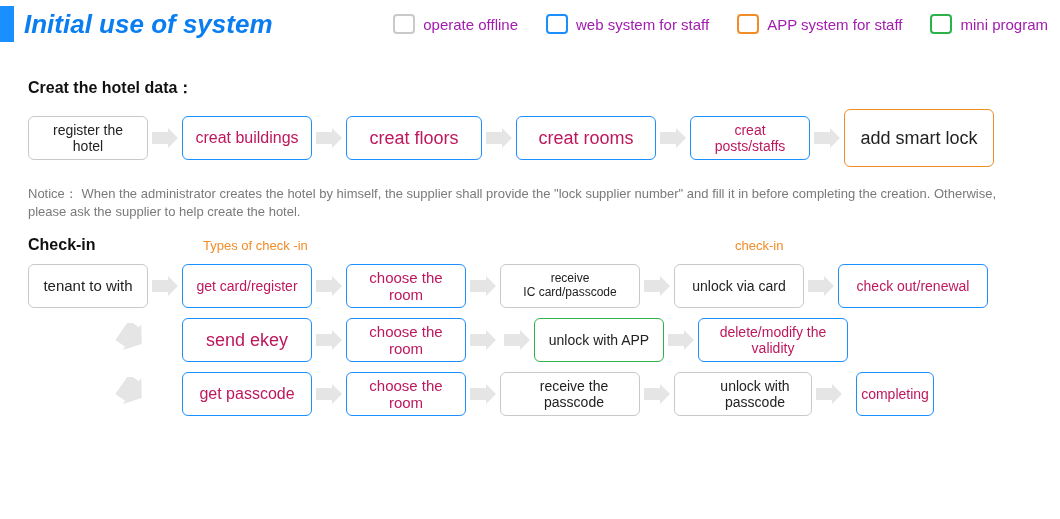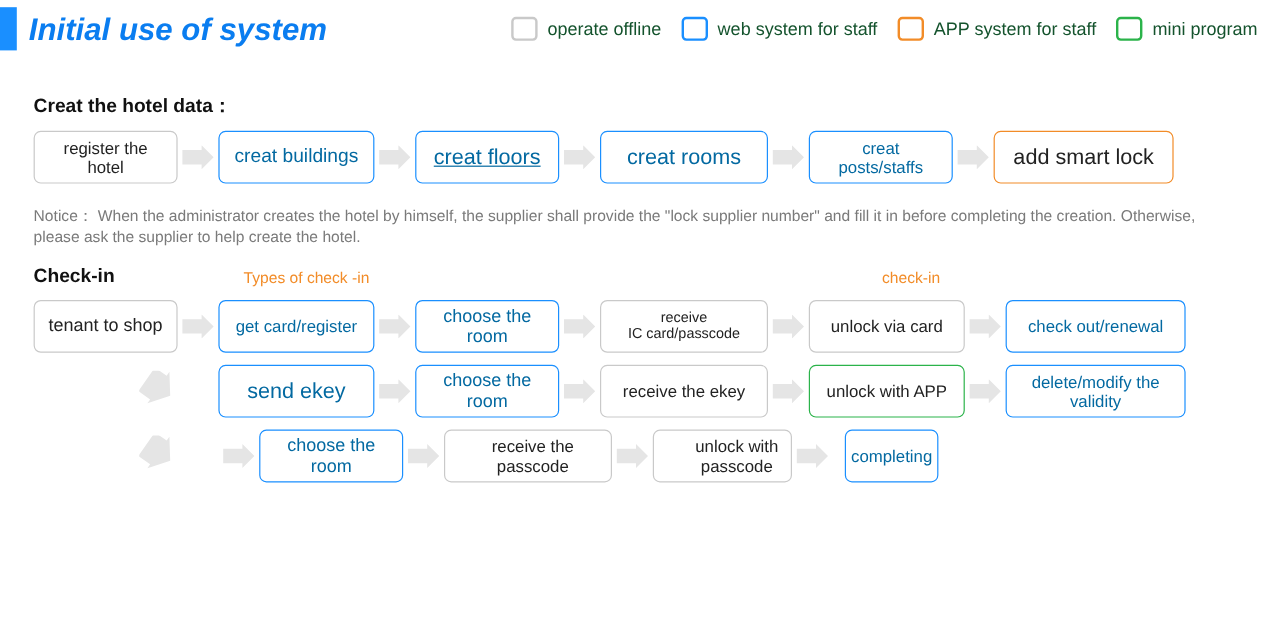--- a/index.html
+++ b/index.html
@@ -27,24 +27,24 @@
   .title-text {
     color: #0a7df0;
     font-weight: bold;
     font-style: italic;
     font-size: 26px;
     flex: 0 0 auto;
     margin-right: 40px;
   }
   .legend {
     display: flex;
-    gap: 17px;
+    gap: 28px;
     align-items: center;
     font-size: 15px;
-    color: #14532d;
+    color: #a21caf;
     margin-left: auto;
   }
   .legend .item { display: flex; align-items: center; gap: 8px; }
   .swatch {
     width: 22px; height: 20px;
     border-radius: 4px;
     border: 2px solid;
     background: #fff;
     display: inline-block;
   }
@@ -74,21 +74,21 @@
     align-items: center;
     justify-content: center;
     text-align: center;
     padding: 4px 8px;
     line-height: 1.15;
     font-size: 14px;
   }
   .node.sm { font-size: 12px; }
   .node.lg { font-size: 18px; }
   .c-gray   { border-color: #c9c9c9; color: #222; }
-  .c-blue   { border-color: #1a8fff; color: #0369a1; }
+  .c-blue   { border-color: #1a8fff; color: #be185d; }
   .c-orange { border-color: #f28c28; color: #222; }
   .c-green  { border-color: #2bb34a; color: #222; }
 
   .arrow {
     width: 34px; height: 22px;
     display: flex; align-items: center; justify-content: center;
   }
   .arrow svg { display:block; }
 
   .notice {
@@ -142,52 +142,52 @@
           <svg width="30" height="20">
             <path d="M2 4 L18 4 L18 0 L28 10 L18 20 L18 16 L2 16 Z" fill="#e5e5e5"></path>
           </svg>
         </div>
       <div class="node c-blue" style="width:130px;height:44px;font-size:16px;">creat buildings</div>
       <div class="arrow">
           <svg width="30" height="20">
             <path d="M2 4 L18 4 L18 0 L28 10 L18 20 L18 16 L2 16 Z" fill="#e5e5e5"></path>
           </svg>
         </div>
-      <div class="node c-blue lg" style="width:120px;height:44px;text-decoration:underline;">creat floors</div>
+      <div class="node c-blue lg" style="width:136px;height:44px;">creat floors</div>
       <div class="arrow">
           <svg width="30" height="20">
             <path d="M2 4 L18 4 L18 0 L28 10 L18 20 L18 16 L2 16 Z" fill="#e5e5e5"></path>
           </svg>
         </div>
       <div class="node c-blue lg" style="width:140px;height:44px;">creat rooms</div>
       <div class="arrow">
           <svg width="30" height="20">
             <path d="M2 4 L18 4 L18 0 L28 10 L18 20 L18 16 L2 16 Z" fill="#e5e5e5"></path>
           </svg>
         </div>
       <div class="node c-blue" style="width:120px;height:44px;">creat posts/staffs</div>
       <div class="arrow">
           <svg width="30" height="20">
             <path d="M2 4 L18 4 L18 0 L28 10 L18 20 L18 16 L2 16 Z" fill="#e5e5e5"></path>
           </svg>
         </div>
-      <div class="node c-orange lg" style="width:150px;height:44px;">add smart lock</div>
+      <div class="node c-orange lg" style="width:150px;height:58px;">add smart lock</div>
     </div>
   </div>
   <div class="notice">Notice： When the administrator creates the hotel by himself, the supplier shall provide the "lock supplier number" and fill it in before completing the creation. Otherwise, please ask the supplier to help create the hotel.</div>
 
   <div class="section" style="padding-top:6px;">
     <div style="position:relative;">
       <div class="section-title" style="display:inline-block;">Check-in</div>
       <span class="orange-label" style="left:175px; top:2px;">Types of check -in</span>
       <span class="orange-label" style="left:707px; top:2px;">check-in</span>
     </div>
 
     <div class="row">
-      <div class="node c-gray" style="width:120px;height:44px;font-size:15px;">tenant to shop</div>
+      <div class="node c-gray" style="width:120px;height:44px;font-size:15px;">tenant to with</div>
       <div class="arrow">
           <svg width="30" height="20">
             <path d="M2 4 L18 4 L18 0 L28 10 L18 20 L18 16 L2 16 Z" fill="#e5e5e5"></path>
           </svg>
         </div>
       <div class="node c-blue" style="width:130px;height:44px;">get card/register</div>
       <div class="arrow">
           <svg width="30" height="20">
             <path d="M2 4 L18 4 L18 0 L28 10 L18 20 L18 16 L2 16 Z" fill="#e5e5e5"></path>
           </svg>
@@ -228,21 +228,20 @@
           <svg width="30" height="20">
             <path d="M2 4 L18 4 L18 0 L28 10 L18 20 L18 16 L2 16 Z" fill="#e5e5e5"></path>
           </svg>
         </div>
       <div class="node c-blue" style="width:120px;height:44px;font-size:15px;">choose the room</div>
       <div class="arrow">
           <svg width="30" height="20">
             <path d="M2 4 L18 4 L18 0 L28 10 L18 20 L18 16 L2 16 Z" fill="#e5e5e5"></path>
           </svg>
         </div>
-      <div class="node c-gray" style="width:140px;height:44px;">receive the ekey</div>
       <div class="arrow">
           <svg width="30" height="20">
             <path d="M2 4 L18 4 L18 0 L28 10 L18 20 L18 16 L2 16 Z" fill="#e5e5e5"></path>
           </svg>
         </div>
       <div class="node c-green" style="width:130px;height:44px;">unlock with APP</div>
       <div class="arrow">
           <svg width="30" height="20">
             <path d="M2 4 L18 4 L18 0 L28 10 L18 20 L18 16 L2 16 Z" fill="#e5e5e5"></path>
           </svg>
@@ -252,38 +251,39 @@
 
     <div class="row">
       <div style="width:120px;height:44px;display:flex;align-items:center;justify-content:flex-end;">
         <div class="diag">
             <svg width="30" height="34">
               <path d="M4 2 L16 2 L16 -2 L28 14 L16 30 L16 26 L4 26 Z" fill="#e5e5e5" transform="rotate(35 16 14)"></path>
             </svg>
           </div>
       </div>
       <div style="width:34px;"></div>
+      <div class="node c-blue" style="width:130px;height:44px;font-size:16px;">get passcode</div>
       <div class="arrow">
           <svg width="30" height="20">
             <path d="M2 4 L18 4 L18 0 L28 10 L18 20 L18 16 L2 16 Z" fill="#e5e5e5"></path>
           </svg>
         </div>
       <div class="node c-blue" style="width:120px;height:44px;font-size:15px;">choose the room</div>
       <div class="arrow">
           <svg width="30" height="20">
             <path d="M2 4 L18 4 L18 0 L28 10 L18 20 L18 16 L2 16 Z" fill="#e5e5e5"></path>
           </svg>
         </div>
       <div class="node c-gray" style="width:140px;height:44px;padding-left:16px;">receive the passcode</div>
       <div class="arrow">
           <svg width="30" height="20">
             <path d="M2 4 L18 4 L18 0 L28 10 L18 20 L18 16 L2 16 Z" fill="#e5e5e5"></path>
           </svg>
         </div>
-      <div class="node c-gray" style="width:116px;height:44px;padding-left:32px;">unlock with passcode</div>
+      <div class="node c-gray" style="width:138px;height:44px;padding-left:32px;">unlock with passcode</div>
       <div class="arrow">
           <svg width="30" height="20">
             <path d="M2 4 L18 4 L18 0 L28 10 L18 20 L18 16 L2 16 Z" fill="#e5e5e5"></path>
           </svg>
         </div>
       <div style="width:10px;"></div>
       <div class="node c-blue" style="width:78px;height:44px;">completing</div>
     </div>
   </div>
 

